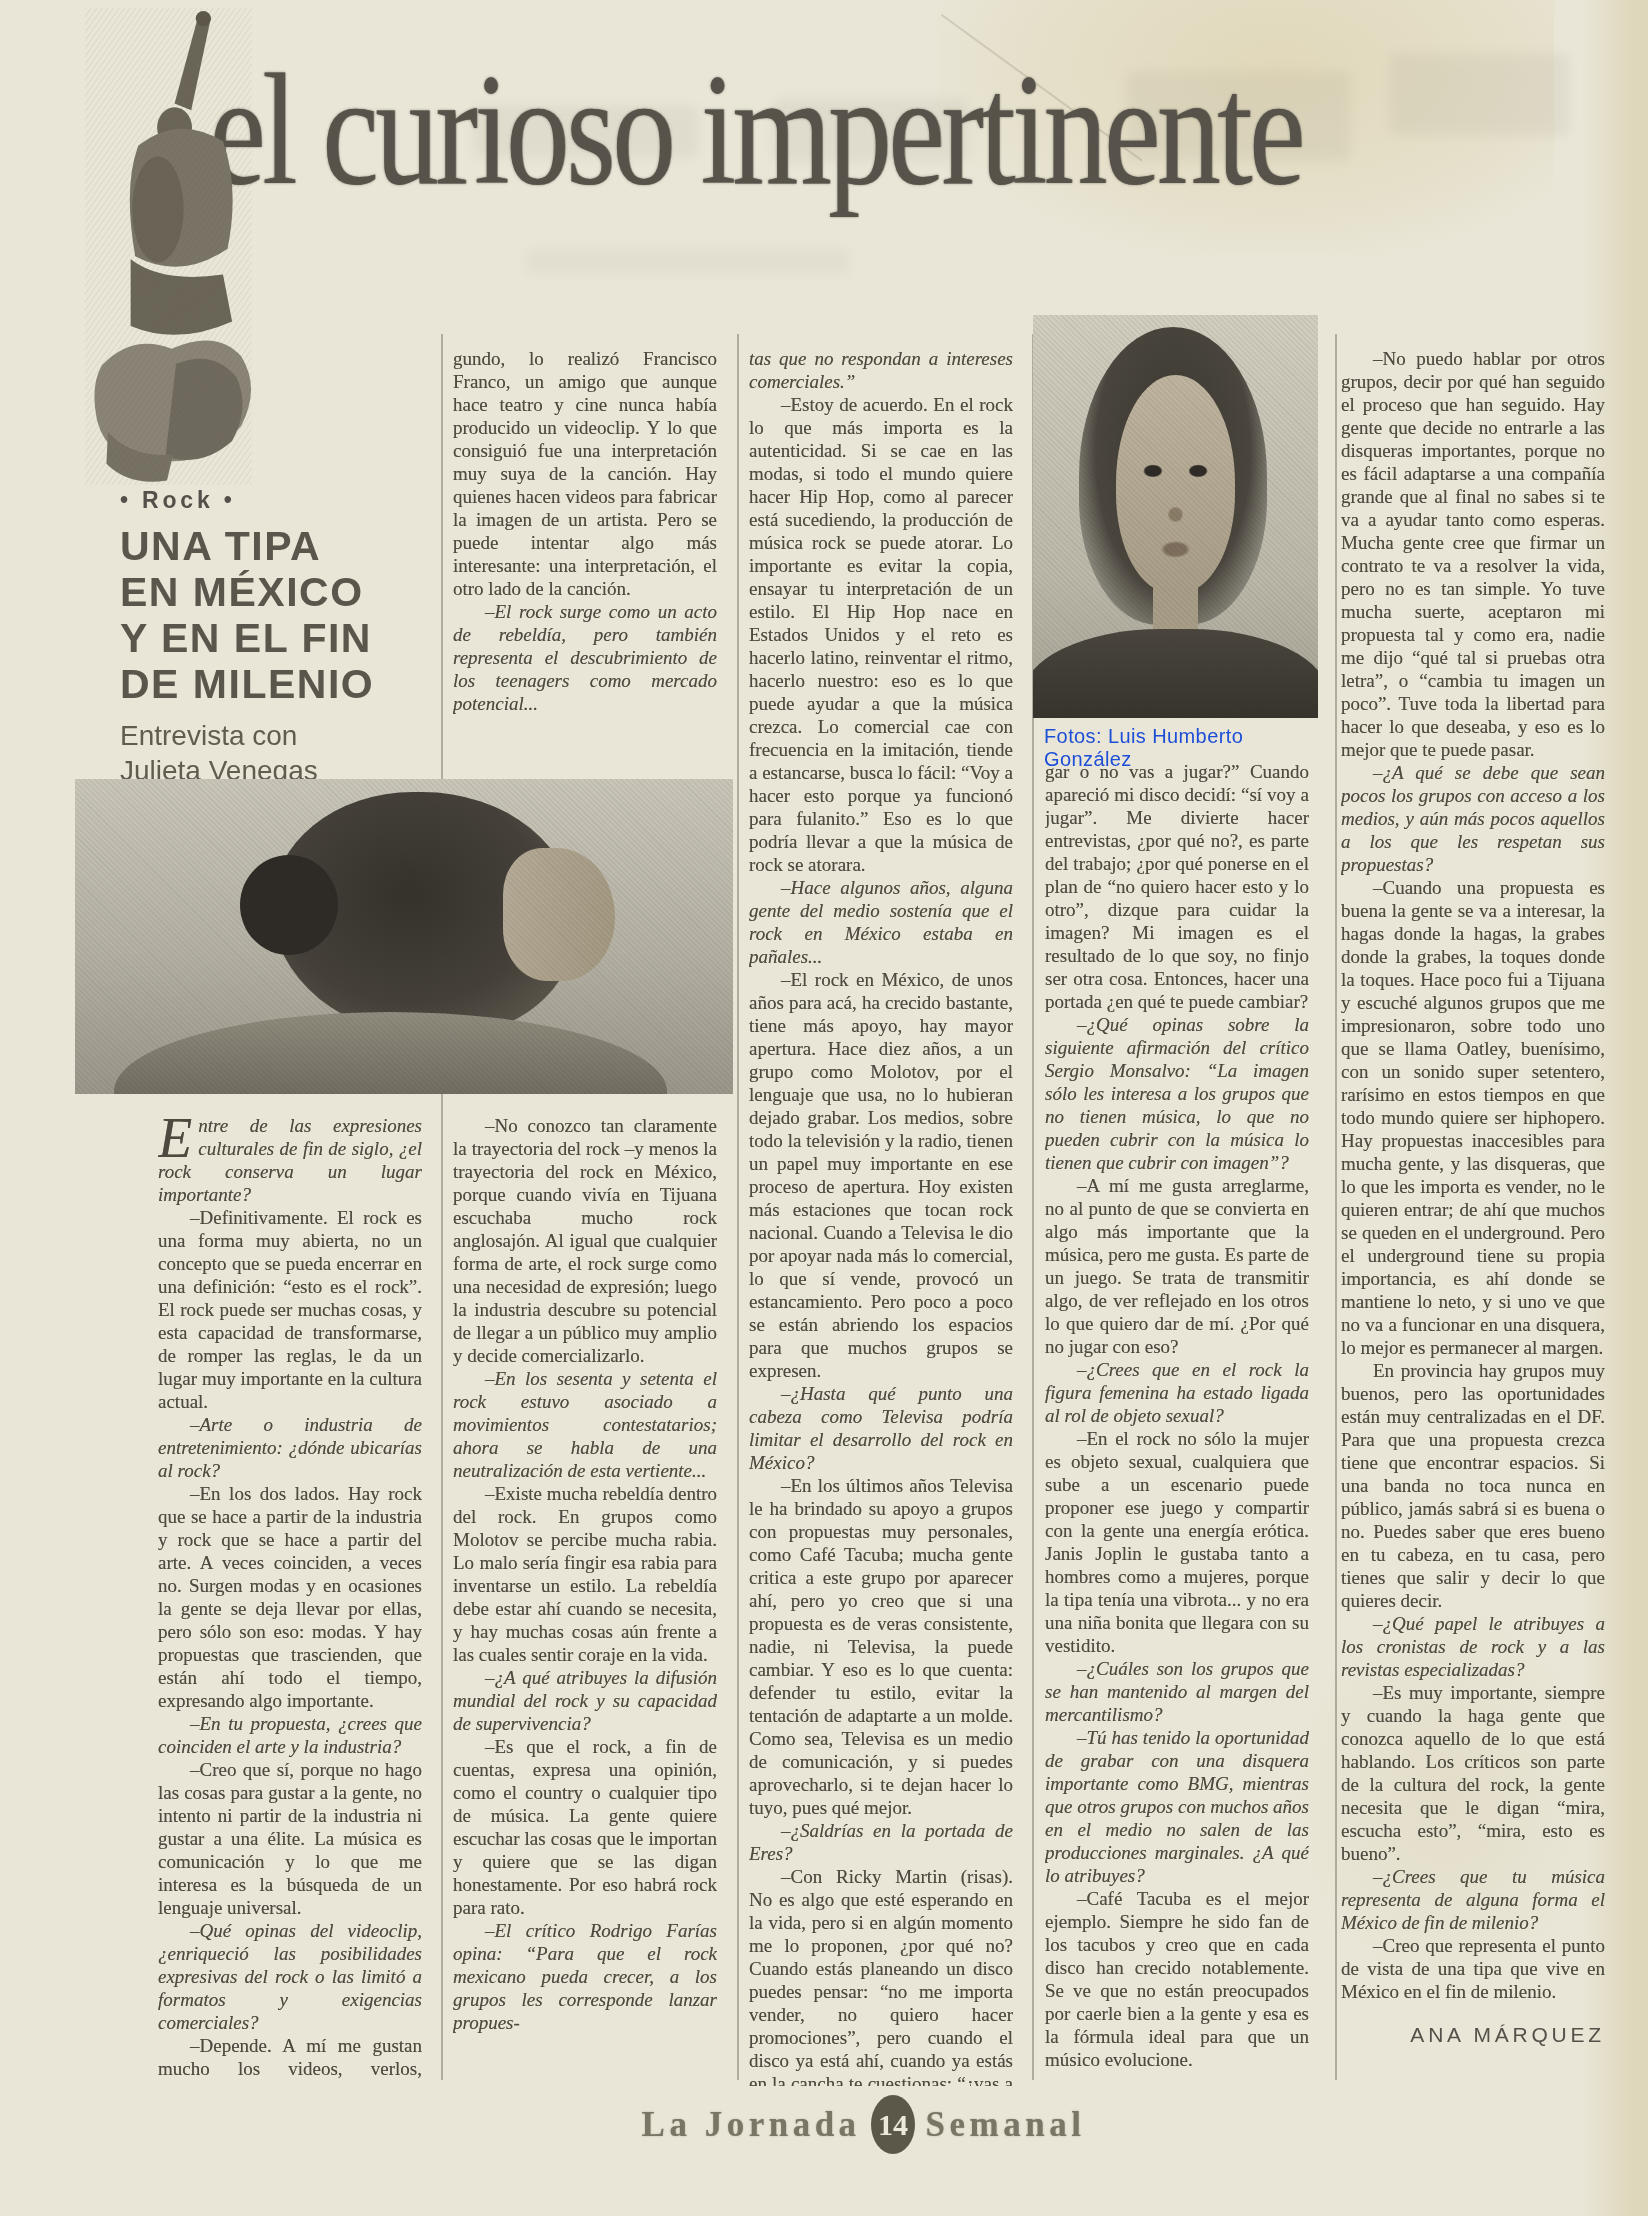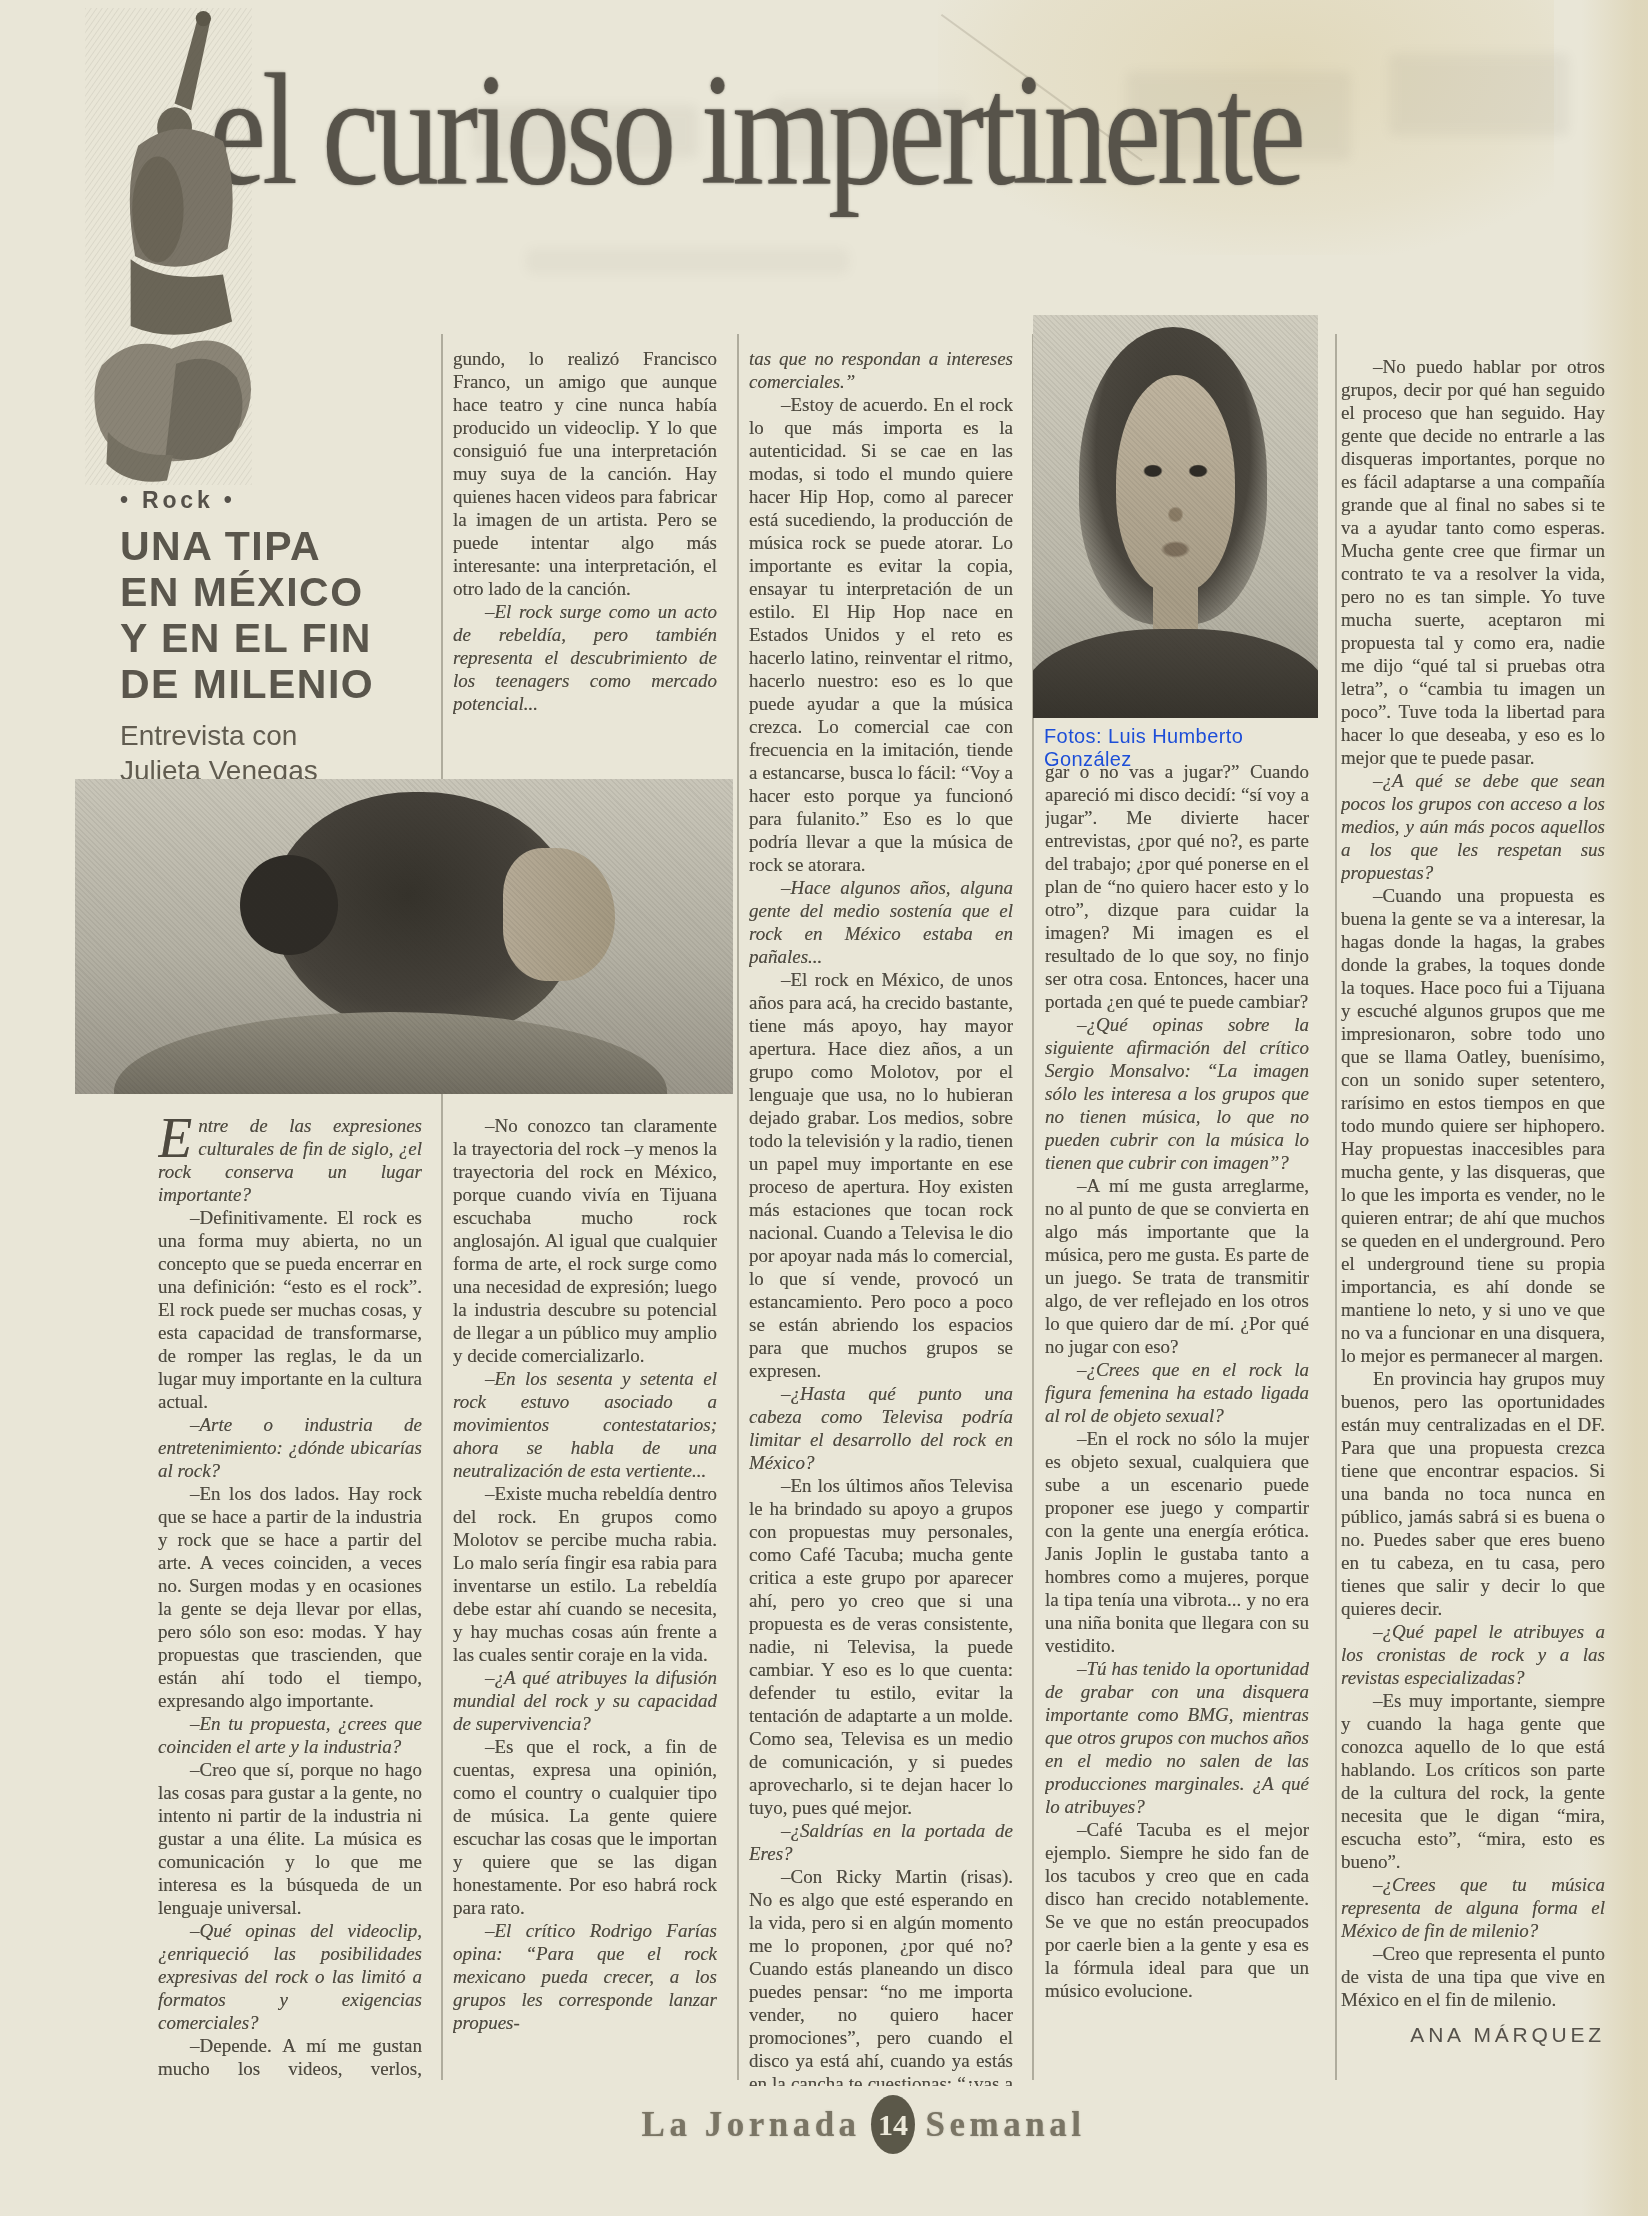--- a/index.html
+++ b/index.html
@@ -76,21 +76,21 @@
 
   
   .col{position:absolute;width:264px;overflow:hidden;
     font-size:19px;line-height:23px;text-align:justify;color:#4e4a40;
     text-shadow:0 0 0.5px rgba(78,74,64,.55);}
   #col1 {left:158px; top:1114px;height:969px;}
   #col2a{left:453px; top:347px; height:425px;}
   #col2b{left:453px; top:1114px;height:967px;}
   #col3 {left:749px; top:347px; height:1739px;}
   #col4 {left:1045px;top:760px;height:1326px;}
-  #col5 {left:1341px;top:347px; height:1667px;margin-top:8px;}
+  #col5 {left:1341px;top:347px; height:1667px;}
   .para{margin:0;}
   .para.ind{text-indent:32px;}
   .para.q{font-style:italic;}
   .dropcap{float:left;font-size:56px;line-height:42px;padding:3px 6px 0 0;font-style:italic;}
 
   #byline{position:absolute;left:1341px;top:2023px;width:264px;text-align:right;
     font-family:"Liberation Sans", sans-serif;font-size:21px;letter-spacing:3.8px;
     color:#55514a;text-transform:uppercase;}
 
   
@@ -205,20 +205,21 @@
       <p class="para ind">–En los últimos años Televisa le ha brindado su apoyo a grupos con propuestas muy personales, como Café Tacuba; mucha gente critica a este grupo por aparecer ahí, pero yo creo que si una propuesta es de veras consistente, nadie, ni Televisa, la puede cambiar. Y eso es lo que cuenta: defender tu estilo, evitar la tentación de adaptarte a un molde. Como sea, Televisa es un medio de comunicación, y si puedes aprovecharlo, si te dejan hacer lo tuyo, pues qué mejor.</p>
       <p class="para q ind">–¿Saldrías en la portada de Eres?</p>
       <p class="para ind">–Con Ricky Martin (risas). No es algo que esté esperando en la vida, pero si en algún momento me lo proponen, ¿por qué no? Cuando estás planeando un disco puedes pensar: “no me importa vender, no quiero hacer promociones”, pero cuando el disco ya está ahí, cuando ya estás en la cancha te cuestionas: “¿vas a ju-</p>
     </div>
   <div class="col" id="col4">
       <p class="para">gar o no vas a jugar?” Cuando apareció mi disco decidí: “sí voy a jugar”. Me divierte hacer entrevistas, ¿por qué no?, es parte del trabajo; ¿por qué ponerse en el plan de “no quiero hacer esto y lo otro”, dizque para cuidar la imagen? Mi imagen es el resultado de lo que soy, no finjo ser otra cosa. Entonces, hacer una portada ¿en qué te puede cambiar?</p>
       <p class="para q ind">–¿Qué opinas sobre la siguiente afirmación del crítico Sergio Monsalvo: “La imagen sólo les interesa a los grupos que no tienen música, lo que no pueden cubrir con la música lo tienen que cubrir con imagen”?</p>
       <p class="para ind">–A mí me gusta arreglarme, no al punto de que se convierta en algo más importante que la música, pero me gusta. Es parte de un juego. Se trata de transmitir algo, de ver reflejado en los otros lo que quiero dar de mí. ¿Por qué no jugar con eso?</p>
       <p class="para q ind">–¿Crees que en el rock la figura femenina ha estado ligada al rol de objeto sexual?</p>
       <p class="para ind">–En el rock no sólo la mujer es objeto sexual, cualquiera que sube a un escenario puede proponer ese juego y compartir con la gente una energía erótica. Janis Joplin le gustaba tanto a hombres como a mujeres, porque la tipa tenía una vibrota... y no era una niña bonita que llegara con su vestidito.</p>
+      <p class="para q ind">–¿Cuáles son los grupos que se han mantenido al margen del mercantilismo?</p>
       <p class="para q ind">–Tú has tenido la oportunidad de grabar con una disquera importante como BMG, mientras que otros grupos con muchos años en el medio no salen de las producciones marginales. ¿A qué lo atribuyes?</p>
       <p class="para ind">–Café Tacuba es el mejor ejemplo. Siempre he sido fan de los tacubos y creo que en cada disco han crecido notablemente. Se ve que no están preocupados por caerle bien a la gente y esa es la fórmula ideal para que un músico evolucione.</p>
     </div>
   <div class="col" id="col5">
       <p class="para ind">–No puedo hablar por otros grupos, decir por qué han seguido el proceso que han seguido. Hay gente que decide no entrarle a las disqueras importantes, porque no es fácil adaptarse a una compañía grande que al final no sabes si te va a ayudar tanto como esperas. Mucha gente cree que firmar un contrato te va a resolver la vida, pero no es tan simple. Yo tuve mucha suerte, aceptaron mi propuesta tal y como era, nadie me dijo “qué tal si pruebas otra letra”, o “cambia tu imagen un poco”. Tuve toda la libertad para hacer lo que deseaba, y eso es lo mejor que te puede pasar.</p>
       <p class="para q ind">–¿A qué se debe que sean pocos los grupos con acceso a los medios, y aún más pocos aquellos a los que les respetan sus propuestas?</p>
       <p class="para ind">–Cuando una propuesta es buena la gente se va a interesar, la hagas donde la hagas, la grabes donde la grabes, la toques donde la toques. Hace poco fui a Tijuana y escuché algunos grupos que me impresionaron, sobre todo uno que se llama Oatley, buenísimo, con un sonido super setentero, rarísimo en estos tiempos en que todo mundo quiere ser hiphopero. Hay propuestas inaccesibles para mucha gente, y las disqueras, que lo que les importa es vender, no le quieren entrar; de ahí que muchos se queden en el underground. Pero el underground tiene su propia importancia, es ahí donde se mantiene lo neto, y si uno ve que no va a funcionar en una disquera, lo mejor es permanecer al margen.</p>
       <p class="para ind">En provincia hay grupos muy buenos, pero las oportunidades están muy centralizadas en el DF. Para que una propuesta crezca tiene que encontrar espacios. Si una banda no toca nunca en público, jamás sabrá si es buena o no. Puedes saber que eres bueno en tu cabeza, en tu casa, pero tienes que salir y decir lo que quieres decir.</p>
       <p class="para q ind">–¿Qué papel le atribuyes a los cronistas de rock y a las revistas especializadas?</p>
       <p class="para ind">–Es muy importante, siempre y cuando la haga gente que conozca aquello de lo que está hablando. Los críticos son parte de la cultura del rock, la gente necesita que le digan “mira, escucha esto”, “mira, esto es bueno”.</p>

